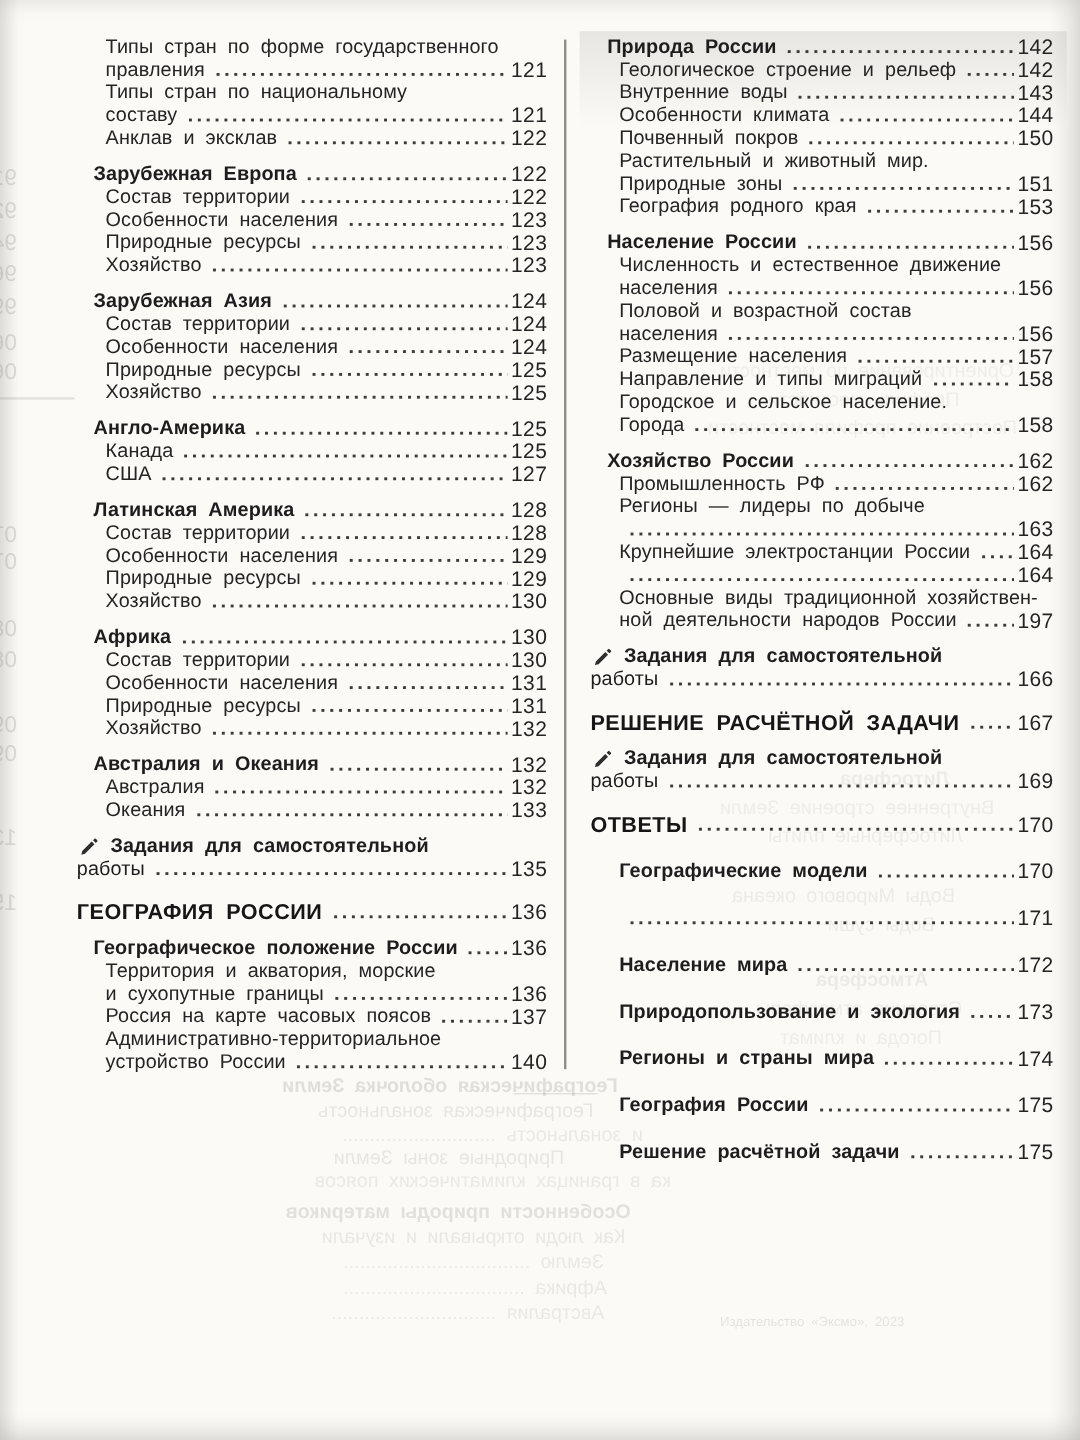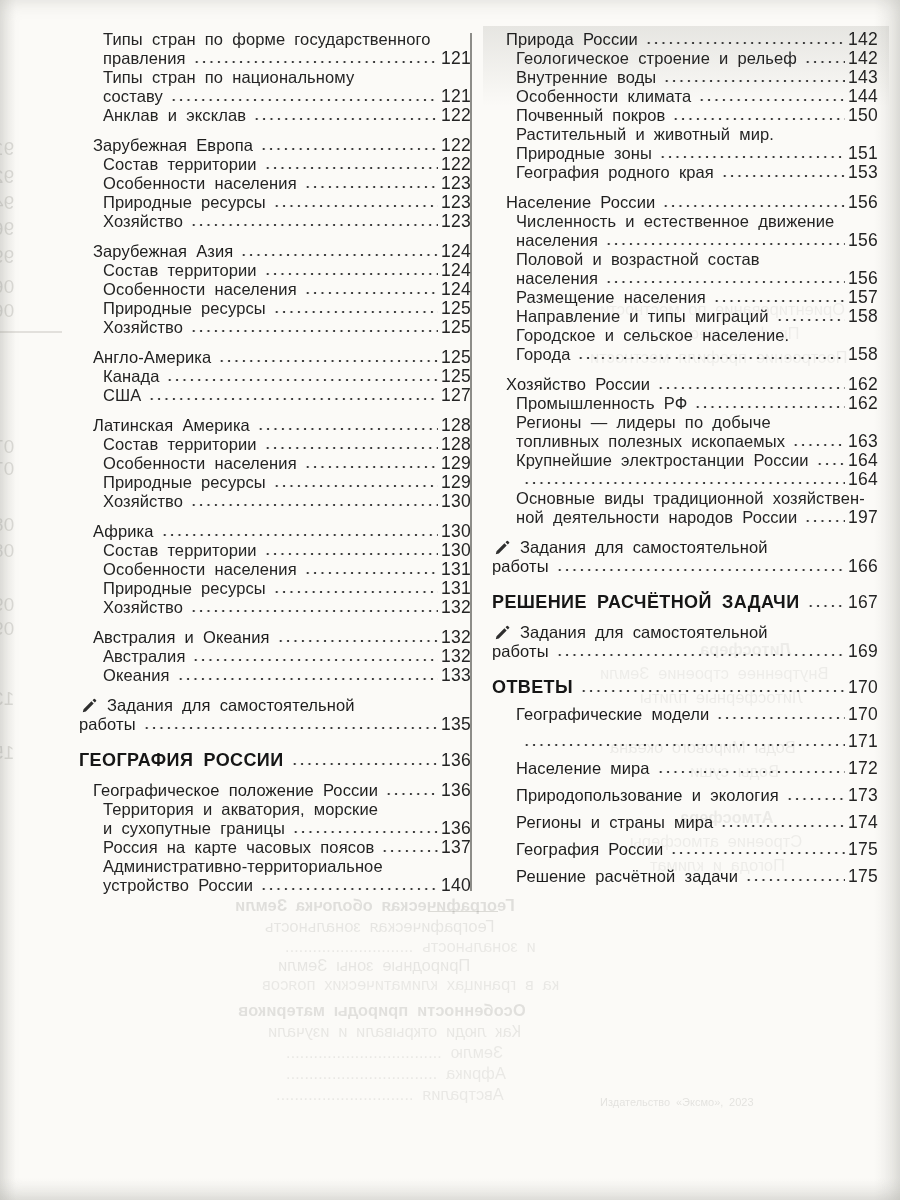--- a/index.html
+++ b/index.html
@@ -21,32 +21,32 @@
   .shade-bottom{left:0;bottom:0;width:900px;height:22px;
     background:linear-gradient(to top,rgba(168,168,162,.18),rgba(168,168,162,0));}
   .crease1{left:0;top:331px;width:62px;height:2px;background:rgba(150,148,140,.25);}
   .crease2{left:428px;top:911px;width:70px;height:1px;background:rgba(150,148,140,.3);}
 
   
   .divider{position:absolute;left:470px;top:33px;width:2px;height:858px;background:#8d8d89;}
 
   
   .col{position:absolute;top:30px;}
-  .col-left{left:64px;width:392px;margin-left:15px;}
+  .col-left{left:64px;width:392px;}
   .col-right{left:492px;width:386px;}
 
   .entry{margin-top:0;}
   .entry.gap-md{margin-top:11px;}
   .entry.gap-lg{margin-top:17px;}
-  .entry.gap-sm{margin-top:8px;}
+  .entry.gap-sm{margin-top:20px;}
   .col .entry:first-child{margin-top:0;}
 
   .row{display:flex;align-items:flex-end;line-height:19px;min-height:19px;}
   .t{flex:0 1 auto;white-space:nowrap;font-size:16.5px;word-spacing:.27em;letter-spacing:.1px;}
-  .entry.st-b > .row .t{font-weight:400;color:#1d1d1d;}
+  .entry.st-b > .row .t{font-weight:700;color:#1d1d1d;}
   .entry.st-caps > .row .t{font-weight:700;font-size:18px;letter-spacing:.4px;color:#161616;}
   .entry .row.cont .t{font-weight:inherit;}
   .ind1 > .row{padding-left:14px;}
   .ind2 > .row{padding-left:24px;}
   .entry.has-icon > .row:first-child{padding-left:2px;}
 
   .dots{flex:1 1 auto;min-width:14px;margin:0 3px 0 7px;align-self:stretch;
     background-image:radial-gradient(circle,#3c3c3c 1.15px,rgba(0,0,0,0) 1.5px);
     background-size:7.4px 4px;background-repeat:repeat-x;background-position:left calc(100% - 4px);}
   .pg{flex:0 0 auto;font-size:17.5px;color:#242424;font-weight:400;letter-spacing:.3px;}
@@ -496,21 +496,20 @@
         <span class="t">Промышленность РФ</span>
         <span class="dots"></span>
         <span class="pg">162</span>
       </div>
     </div>
     <div class="entry st-p ind2">
       <div class="row">
         <span class="t">Регионы — лидеры по добыче</span>
       </div>
       <div class="row cont">
-        <span class="t">топливных полезных ископаемых</span>
         <span class="dots"></span>
         <span class="pg">163</span>
       </div>
     </div>
     <div class="entry st-p ind2">
       <div class="row">
         <span class="t">Крупнейшие электростанции России</span>
         <span class="dots"></span>
         <span class="pg">164</span>
       </div>

